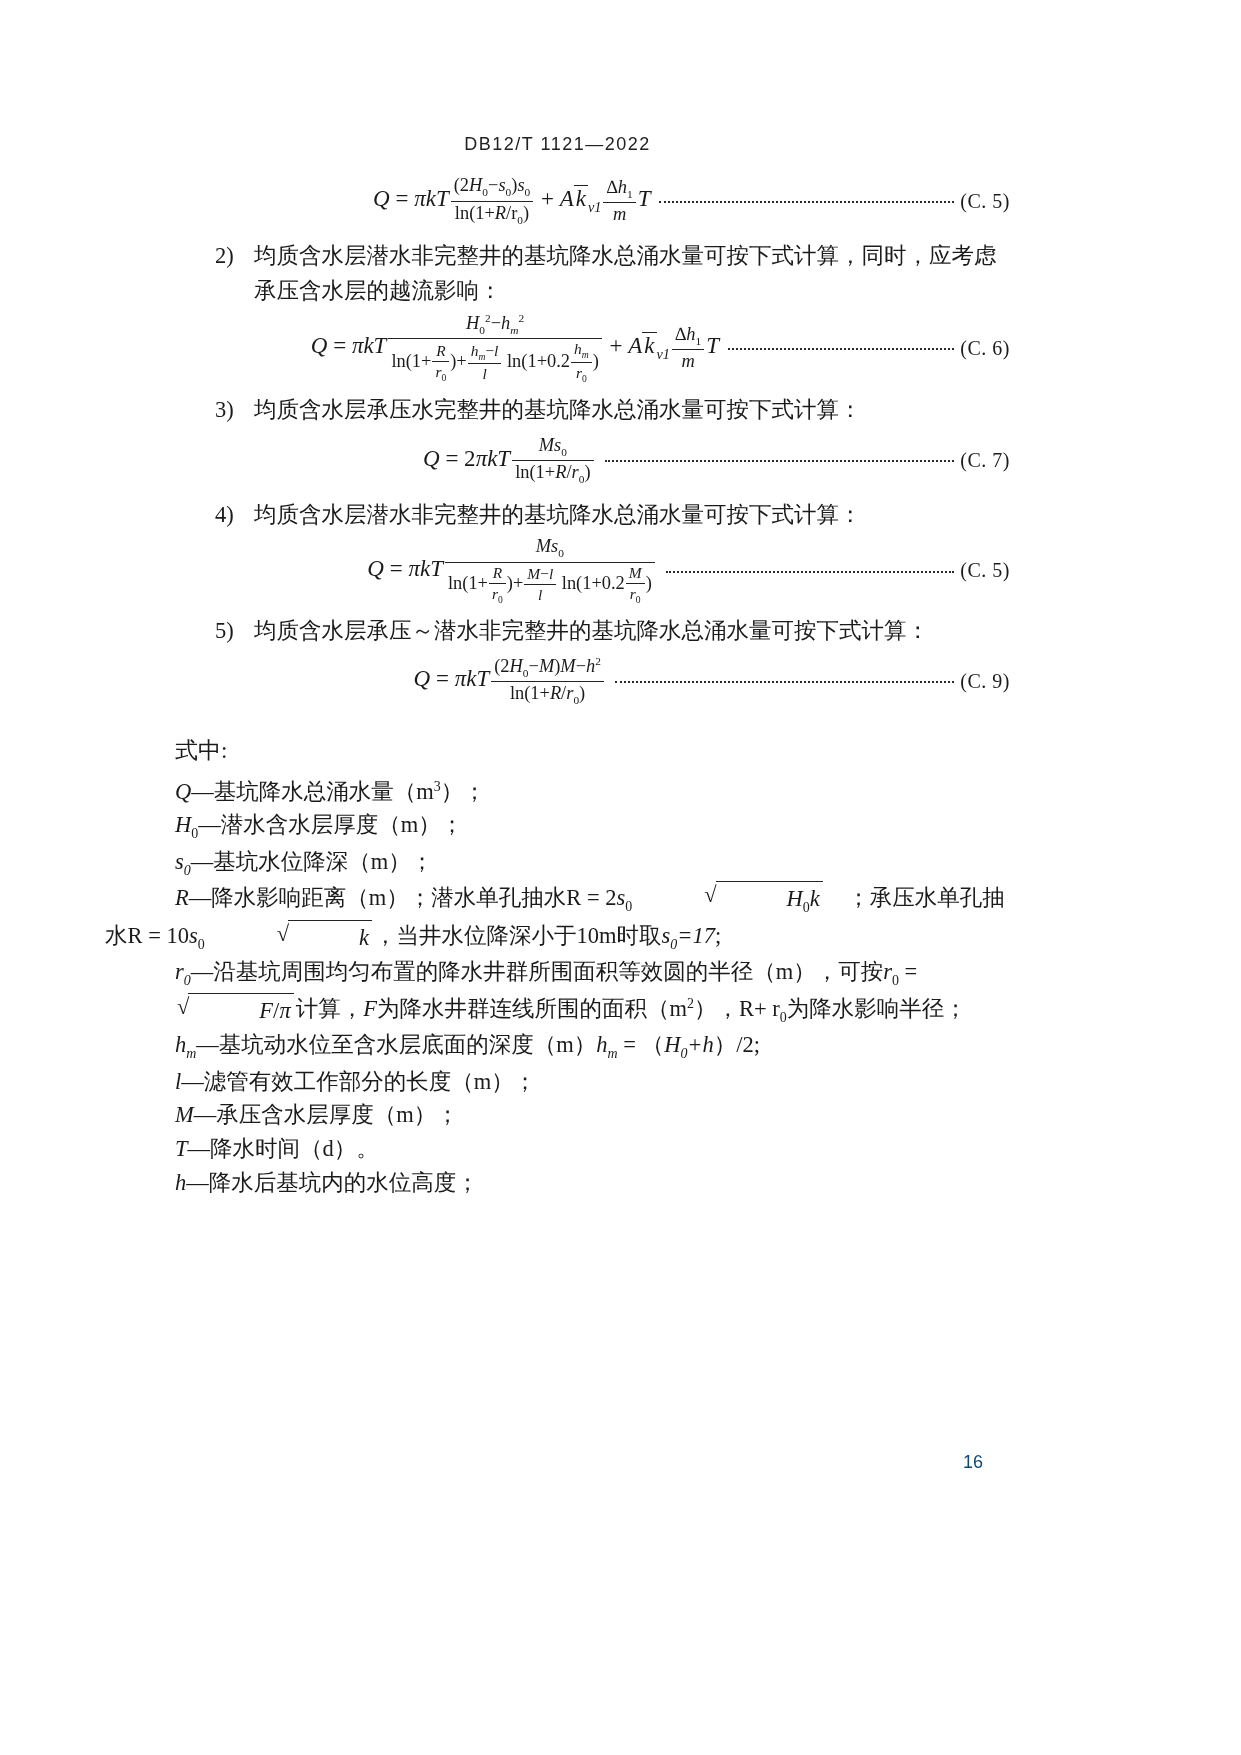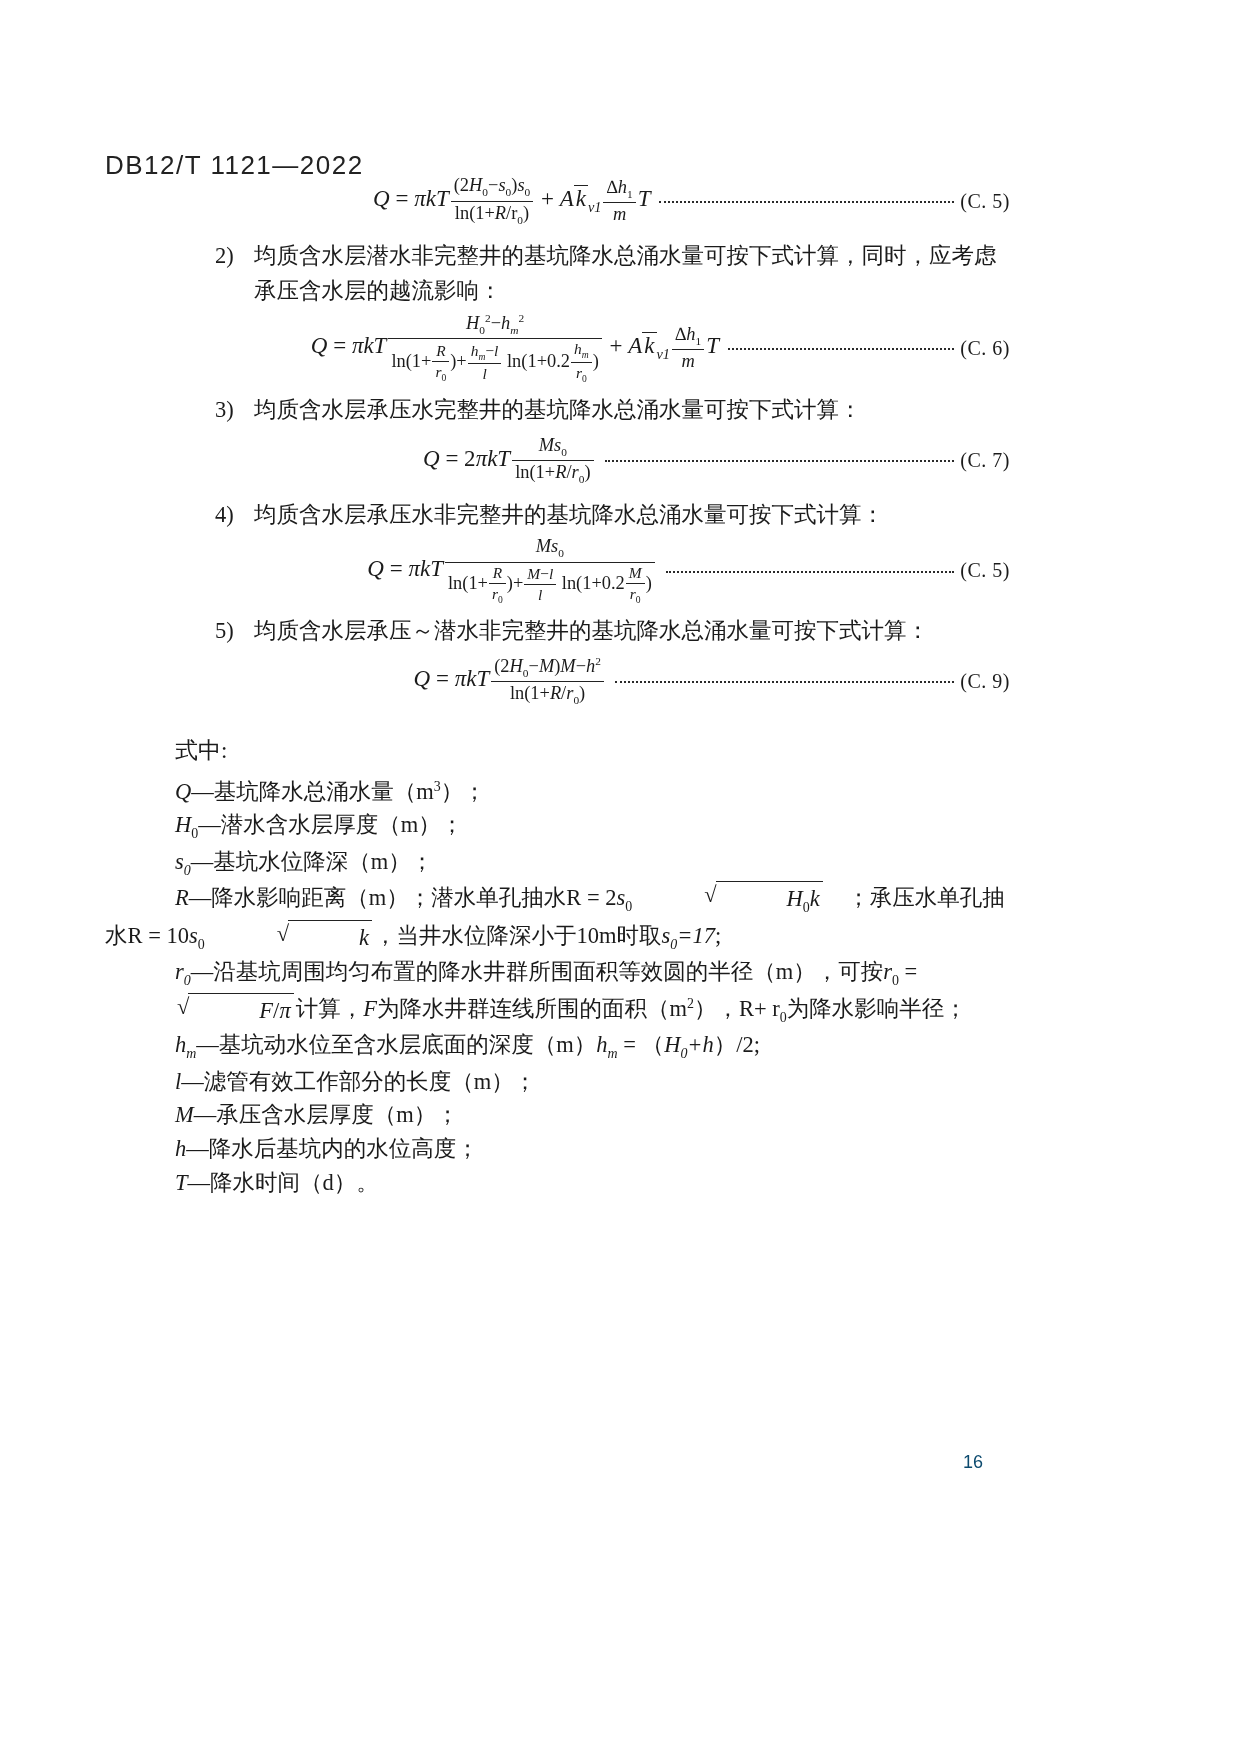--- a/index.html
+++ b/index.html
@@ -1,23 +1,23 @@
 <!DOCTYPE html>
 <html><head>
 <meta charset="utf-8">
 <style>
   html,body{margin:0;padding:0;background:#ffffff;}
   .page{
     position:relative;width:1241px;height:1755px;background:#ffffff;
     font-family:"Liberation Serif","DejaVu Serif",serif;color:#1b1b1b;overflow:hidden;
   }
   .header{
-    position:absolute;top:134px;left:105px;width:905px;text-align:left;
+    position:absolute;top:134px;left:105px;width:905px;text-align:center;
     font-family:"Liberation Sans","DejaVu Sans",sans-serif;
-    font-size:26px;letter-spacing:1.5px;color:#222;margin-top:16px;
+    font-size:18px;letter-spacing:1.5px;color:#222;
   }
   .content{position:absolute;top:168px;left:105px;width:905px;}
 
   
   .eqline{display:flex;align-items:center;min-height:58px;margin:4px 0;font-size:23px;}
   .eqsp{flex:1;}
   .eq{flex:0 0 auto;white-space:nowrap;}
   .lead{flex:1.1;border-bottom:2.6px dotted #2a2a2a;height:0;margin:0 6px 0 9px;transform:translateY(1px);}
   .eqno{flex:0 0 auto;font-size:20px;letter-spacing:0.5px;}
 
@@ -86,21 +86,21 @@
 
     <div class="eqline">
       <span class="eqsp"></span>
       <span class="eq"><span class="mg"><span class="mi">Q</span><span class="mr"> = 2</span><span class="mi">πkT</span><span class="mf"><span class="mfn"><span class="mg"><span class="mi">M</span><span class="mg"><span class="mi">s</span><sub><span class="mr">0</span></sub></span></span></span><span class="mfd"><span class="mg"><span class="mr">ln(1+</span><span class="mi">R</span><span class="mr">/</span><span class="mg"><span class="mi">r</span><sub><span class="mr">0</span></sub></span><span class="mr">)</span></span></span></span></span></span>
       <span class="lead"></span>
       <span class="eqno">(C. 7)</span>
     </div>
 
     <div class="item">
       <span class="inum">4)</span>
-      <span class="itext">均质含水层承压水非完整井的基坑降水总涌水量可按下式计算：</span>
+      <span class="itext">均质含水层潜水非完整井的基坑降水总涌水量可按下式计算：</span>
     </div>
 
     <div class="eqline">
       <span class="eqsp"></span>
       <span class="eq"><span class="mg"><span class="mi">Q</span><span class="mr"> = </span><span class="mi">πkT</span><span class="mf"><span class="mfn"><span class="mg"><span class="mi">M</span><span class="mg"><span class="mi">s</span><sub><span class="mr">0</span></sub></span></span></span><span class="mfd"><span class="mg"><span class="mr">ln(</span><span class="mr">1+</span><span class="mf"><span class="mfn"><span class="mi">R</span></span><span class="mfd"><span class="mg"><span class="mi">r</span><sub><span class="mr">0</span></sub></span></span></span><span class="mr">)+</span><span class="mf"><span class="mfn"><span class="mg"><span class="mi">M</span><span class="mr">−</span><span class="mi">l</span></span></span><span class="mfd"><span class="mi">l</span></span></span><span class="mr"> ln(</span><span class="mr">1+0.2</span><span class="mf"><span class="mfn"><span class="mi">M</span></span><span class="mfd"><span class="mg"><span class="mi">r</span><sub><span class="mr">0</span></sub></span></span></span><span class="mr">)</span></span></span></span></span></span>
       <span class="lead"></span>
       <span class="eqno">(C. 5)</span>
     </div>
 
     <div class="item">
@@ -127,20 +127,20 @@
             <span class="mrad">√</span>
             <span class="msqc"><span class="mi">k</span></span>
           </span><span class="mr">，当井水位降深小于10m时取</span><span class="mg"><span class="mi">s</span><sub><span class="mi">0</span></sub></span><span class="mi">=17</span><span class="mr">;</span></span></p>
     <p class="def"><span class="mg"><span class="mg"><span class="mi">r</span><sub><span class="mi">0</span></sub></span><span class="mr">—沿基坑周围均匀布置的降水井群所围面积等效圆的半径（m），可按</span><span class="mg"><span class="mi">r</span><sub><span class="mr">0</span></sub></span><span class="mr"> = </span><span class="msq">
             <span class="mrad">√</span>
             <span class="msqc"><span class="mg"><span class="mi">F</span><span class="mr">/</span><span class="mi">π</span></span></span>
           </span><span class="mr">计算，</span><span class="mi">F</span><span class="mr">为降水井群连线所围的面积（</span><span class="mg"><span class="mr">m</span><sup><span class="mr">2</span></sup></span><span class="mr">），R+ </span><span class="mg"><span class="mr">r</span><sub><span class="mr">0</span></sub></span><span class="mr">为降水影响半径；</span></span></p>
     <p class="def"><span class="mg"><span class="mg"><span class="mi">h</span><sub><span class="mi">m</span></sub></span><span class="mr">—基坑动水位至含水层底面的深度（m）</span><span class="mg"><span class="mi">h</span><sub><span class="mi">m</span></sub></span><span class="mr"> = （</span><span class="mg"><span class="mi">H</span><sub><span class="mi">0</span></sub></span><span class="mi">+h</span><span class="mr">）/2;</span></span></p>
     <p class="def"><span class="mg"><span class="mi">l</span><span class="mr">—滤管有效工作部分的长度（m）；</span></span></p>
     <p class="def"><span class="mg"><span class="mi">M</span><span class="mr">—承压含水层厚度（m）；</span></span></p>
+    <p class="def"><span class="mg"><span class="mi">T</span><span class="mr">—降水时间（d）。</span></span></p>
     <p class="def"><span class="mg"><span class="mi">h</span><span class="mr">—降水后基坑内的水位高度；</span></span></p>
-    <p class="def"><span class="mg"><span class="mi">T</span><span class="mr">—降水时间（d）。</span></span></p>
 
 
   </div>
 
   <div class="pageno">16</div>
 </div>
 
 </body></html>

